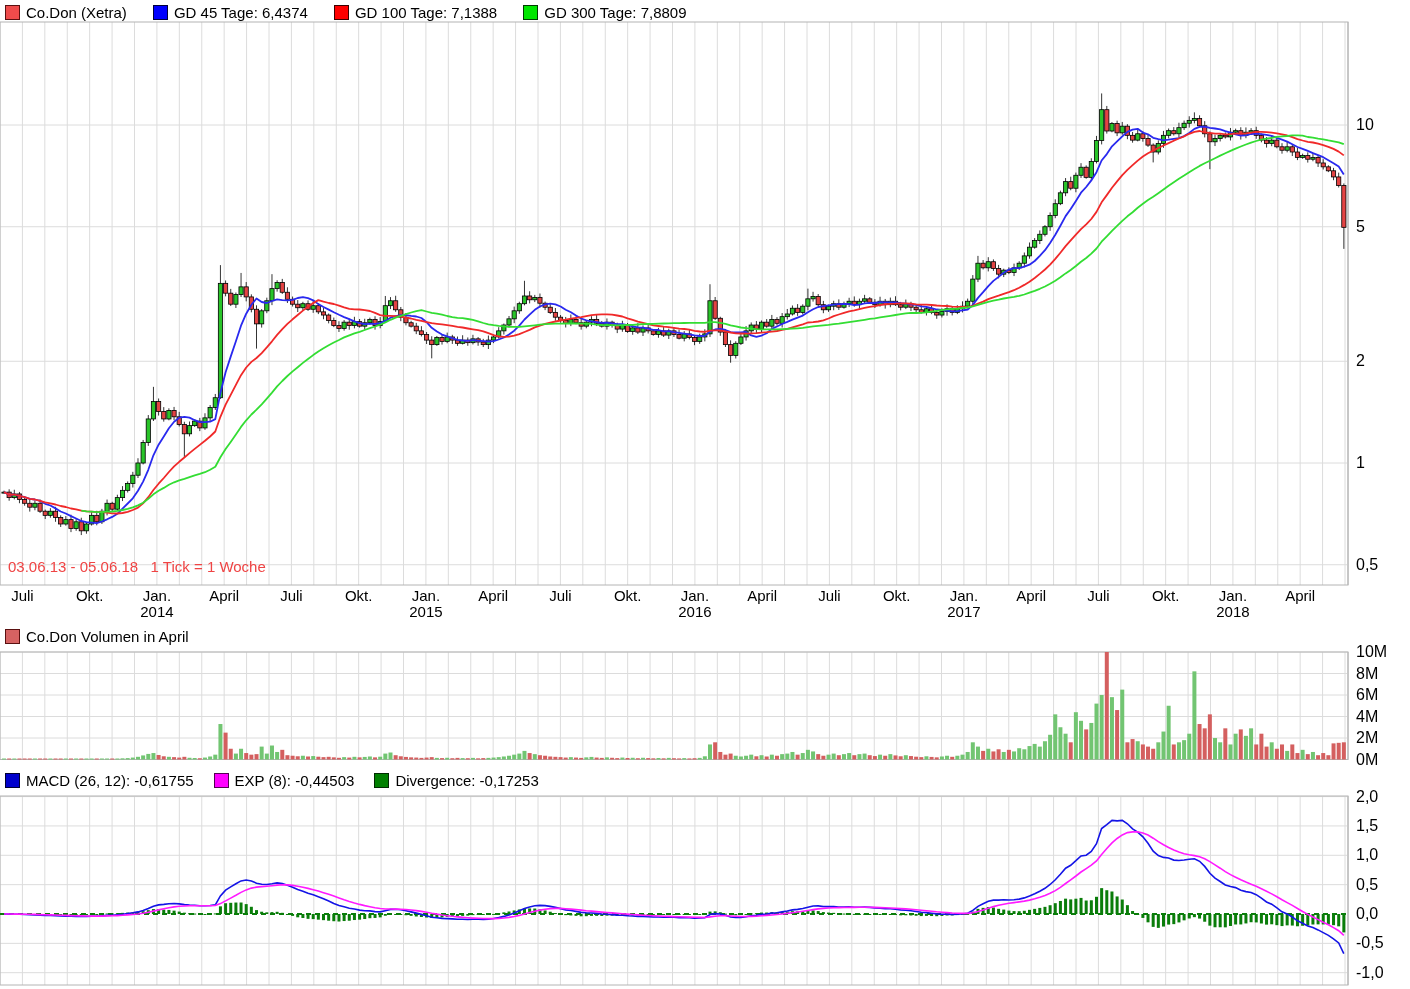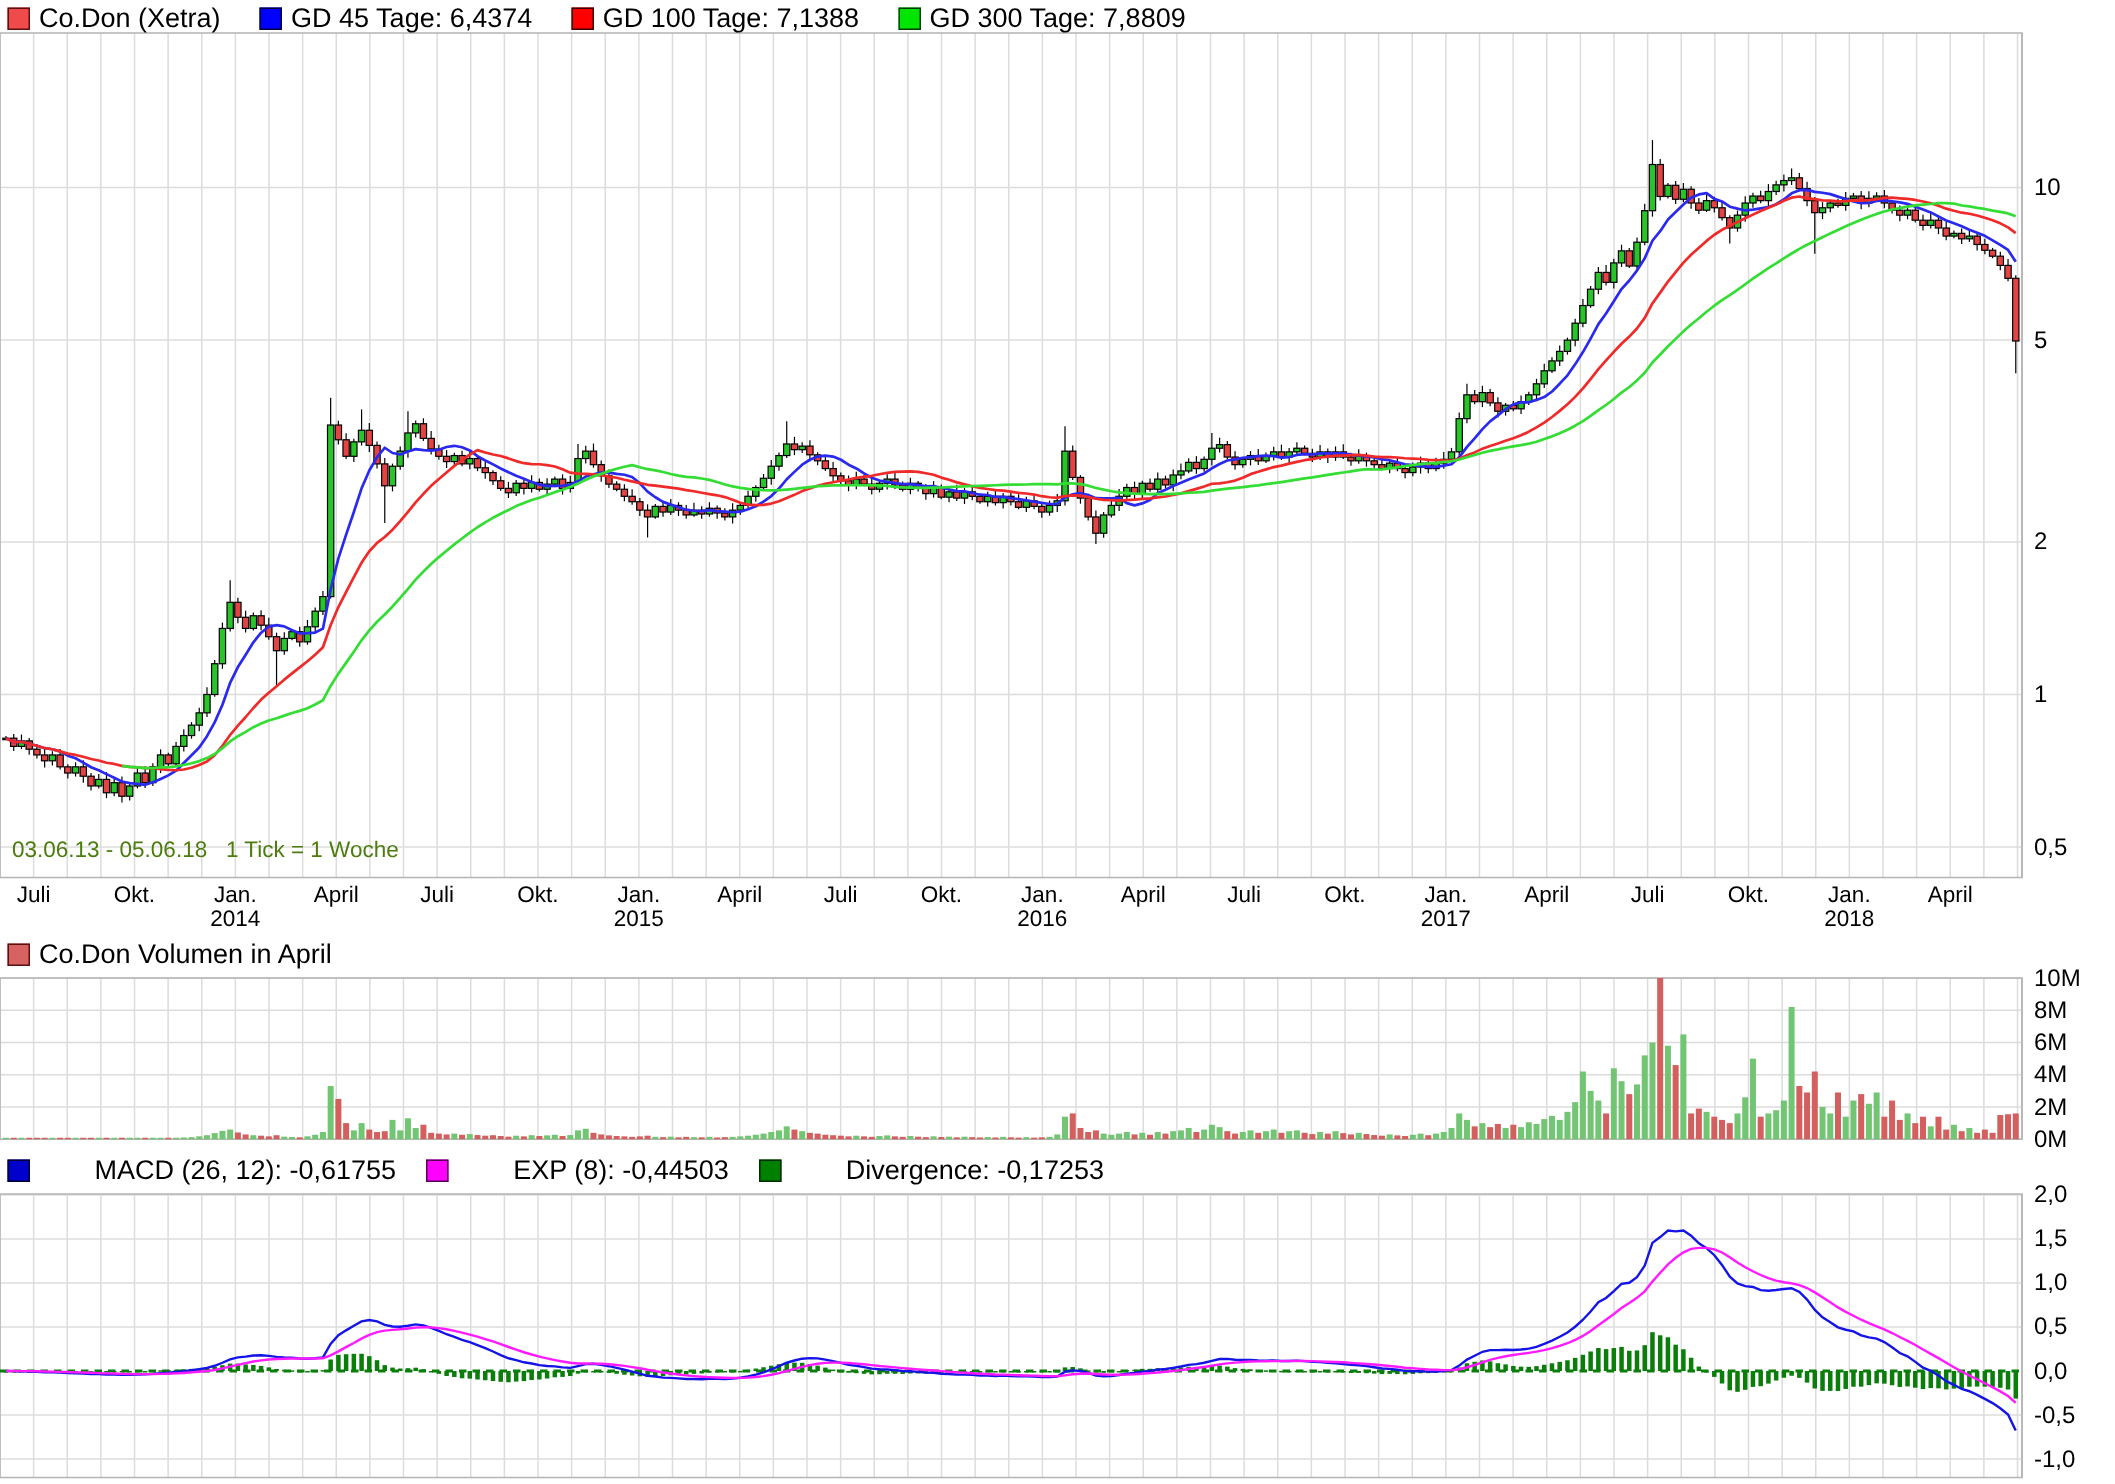--- a/index.html
+++ b/index.html
@@ -1,24 +1,24 @@
 <!DOCTYPE html>
 <html><head>
 <meta charset="utf-8">
 <style>
   html,body{margin:0;padding:0;background:#ffffff;}
   .stage{position:relative;width:1410px;height:989px;background:#ffffff;overflow:hidden;
          font-family:"Liberation Sans",sans-serif;}
   svg{position:absolute;left:0;top:0;}
   .legend-row{position:absolute;display:flex;align-items:center;height:18px;
-              font-size:18px;color:#000;white-space:pre;}
+              font-size:15px;color:#000;white-space:pre;}
   .legend-item{display:flex;align-items:center;margin-right:26px;}
-  .legend-row.macd .legend-item{margin-right:20px;gap:37px;}
+  .legend-row.macd .legend-item{margin-right:20px;}
   .sw{width:13px;height:13px;margin-right:6px;border:1px solid #111;display:inline-block;flex:0 0 auto;}
-  .range-note{position:absolute;left:8px;top:558px;font-size:15px;color:#4d7c0f;white-space:pre;}
+  .range-note{position:absolute;left:8px;top:558px;font-size:15px;color:#ef4444;white-space:pre;}
 </style>
 </head>
 <body>
 
 <div class="stage">
 
   <svg id="chart" width="1410" height="989" viewBox="0 0 1410 989">
       <g>
         <line x1="0" y1="22" x2="0" y2="585" stroke="#dcdcdc" stroke-width="1"></line>
         <line x1="22.42" y1="22" x2="22.42" y2="585" stroke="#dcdcdc" stroke-width="1"></line>

